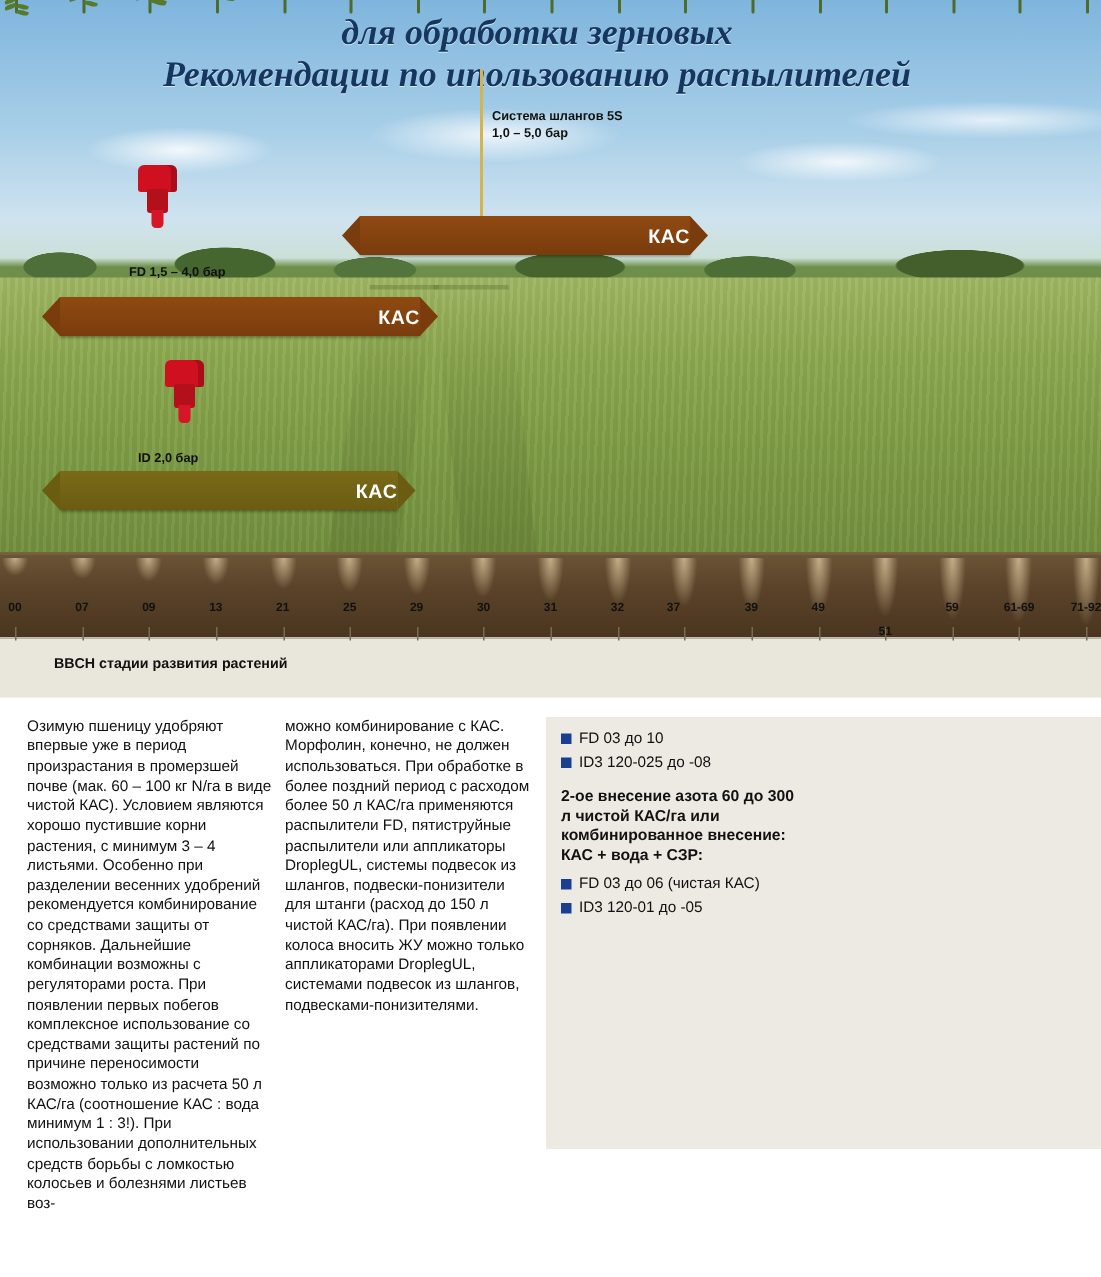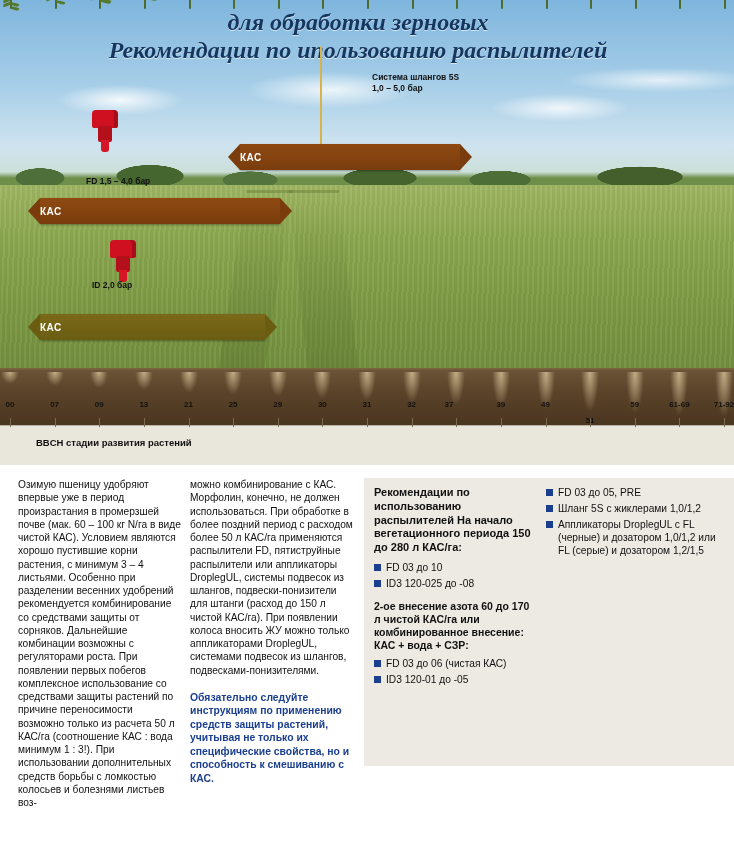--- a/index.html
+++ b/index.html
@@ -81,22 +81,22 @@
     text-shadow:0 1px 0 rgba(255,255,255,.6);
   }
   
   .plant{position:absolute;bottom:70px;transform-origin:bottom center;}
   .stem{position:absolute;bottom:0;width:2px;background:#4d6b2a;border-radius:1px;}
   .leafL,.leafR{position:absolute;background:#567a2b;border-radius:50% 0 50% 0;}
   
   .arrow{
     position:absolute;height:26px;
     background:linear-gradient(180deg,#8f4a12,#7a3c0d);
-    display:flex;align-items:center;justify-content:flex-start;
-    color:#fff;font-weight:bold;font-size:10px;letter-spacing:.5px;
+    display:flex;align-items:center;justify-content:flex-end;
+    color:#fff;font-weight:bold;font-size:13px;letter-spacing:.5px;
     box-shadow:0 1px 2px rgba(0,0,0,.35);
   }
   .arrow.green{background:linear-gradient(180deg,#7a6a18,#6a5d12);}
   .arrow:before,.arrow:after{
     content:"";position:absolute;top:50%;transform:translateY(-50%);
     border-top:13px solid transparent;border-bottom:13px solid transparent;
   }
   .arrow:before{left:-12px;border-right:12px solid #7a3c0d;}
   .arrow:after{right:-12px;border-left:12px solid #7a3c0d;}
   .arrow.green:before{border-right-color:#6a5d12;}
@@ -306,38 +306,38 @@
     </div>
   <div class="bbch-label">BBCH стадии развития растений</div>
 
   <div class="hero-title">
     <div>для обработки        зерновых</div>
     <div>Рекомендации по ипользованию распылителей</div>
   </div>
 
   <div class="hose-line" style="left:320px;top:46px;height:118px;"></div>
   <div class="hose-dot" style="left:318px;top:160px;"></div>
-  <div class="hose-label" style="left:328px;top:72px;margin-left:44px;">
+  <div class="hose-label" style="left:328px;top:72px;">
     <div>Система шлангов 5S</div>
     <div>1,0 – 5,0 бар</div>
   </div>
 
   <div class="nozzle-red" style="left:92px;top:110px;">
     <div class="cap"></div>
       <div class="body"></div>
       <div class="tip"></div>
   </div>
   <div class="nozzle-label" style="left:86px;top:176px;">FD 1,5 – 4,0 бар</div>
 
   <div class="nozzle-red" style="left:110px;top:240px;">
     <div class="cap"></div>
       <div class="body"></div>
       <div class="tip"></div>
   </div>
-  <div class="nozzle-label" style="left:92px;top:280px;">ID 2,0 бар</div>
+  <div class="nozzle-label" style="left:92px;top:300px;">ID 2,0 бар</div>
 
   <div class="arrow" style="left:240px;top:144px;width:220px;">
     <span>КАС</span>
   </div>
   <div class="arrow" style="left:40px;top:198px;width:240px;">
     <span>КАС</span>
   </div>
   <div class="arrow green" style="left:40px;top:314px;width:225px;">
     <span>КАС</span>
   </div>
@@ -345,36 +345,29 @@
 
 <div class="cols">
   <div class="col col1">
     <p>Озимую пшеницу удобряют впервые уже в период произрастания в промерзшей почве (мак. 60 – 100 кг N/га в виде чистой КАС). Условием являются хорошо пустившие корни растения, с минимум 3 – 4 листьями. Особенно при разделении весенних удобрений рекомендуется комбинирование со средствами защиты от сорняков. Дальнейшие комбинации возможны с регуляторами роста.
 При появлении первых побегов комплексное использование со средствами защиты растений по причине переносимости возможно только из расчета 50 л КАС/га (соотношение КАС : вода минимум 1 : 3!).
 При использовании дополнительных средств борьбы с ломкостью колосьев и болезнями листьев воз-</p>
   </div>
 
   <div class="col col2">
     <p>можно комбинирование с КАС. Морфолин, конечно, не должен использоваться. При обработке в более поздний период с расходом более 50 л КАС/га применяются распылители FD, пятиструйные распылители или аппликаторы DroplegUL, системы подвесок из шлангов, подвески-понизители для штанги (расход до 150 л чистой КАС/га). При появлении колоса вносить ЖУ можно только аппликаторами DroplegUL, системами подвесок из шлангов, подвесками-понизителями.</p>
-    <p class="bluebold" style="margin-top:14px;">Обязательно следуйте инструкциям по применению средств защиты растений, учитывая не только их специфические свойства, но и способность к смешиванию с КАС.</p>
   </div>
 
   <div class="panel panel3">
-    <h4>Рекомендации по использованию распылителей На начало вегетационного периода 150 до 280 л КАС/га:</h4>
     <ul class="sq">
       <li>FD 03 до 10</li>
       <li>ID3 120-025 до -08</li>
     </ul>
-    <div class="sub">2-ое внесение азота 60 до 170 л чистой КАС/га или комбинированное внесение: КАС + вода + СЗР:</div>
+    <div class="sub">2-ое внесение азота 60 до 300 л чистой КАС/га или комбинированное внесение: КАС + вода + СЗР:</div>
     <ul class="sq">
       <li>FD 03 до 06 (чистая КАС)</li>
       <li>ID3 120-01 до -05</li>
     </ul>
   </div>
 
   <div class="panel panel4">
-    <ul class="sq">
-      <li>FD 03 до 05, PRE</li>
-      <li>Шланг 5S с жиклерами 1,0/1,2</li>
-      <li>Аппликаторы DroplegUL с FL (черные) и дозатором 1,0/1,2 или FL (серые) и дозатором 1,2/1,5</li>
-    </ul>
   </div>
 </div>
 
 </body></html>

